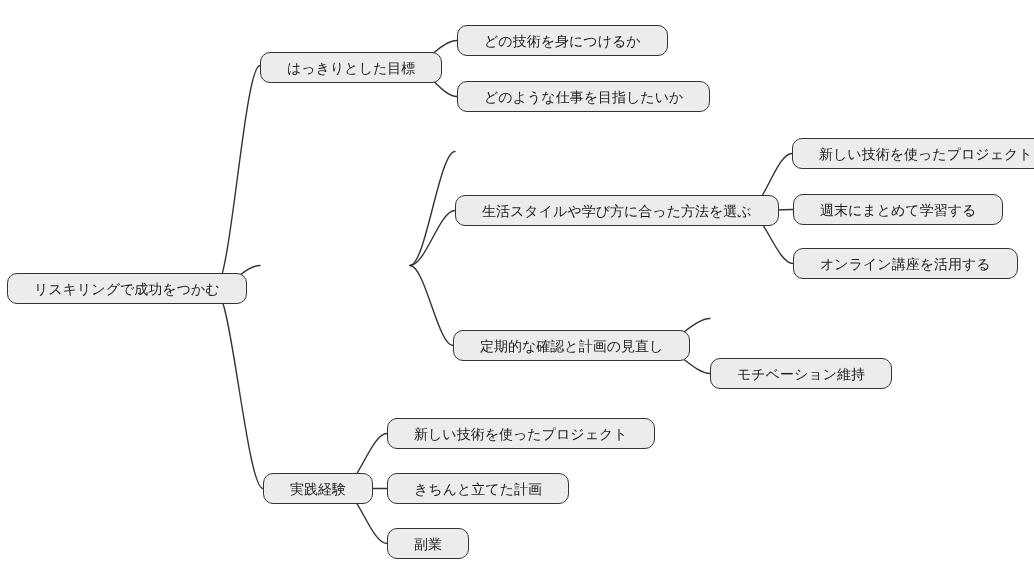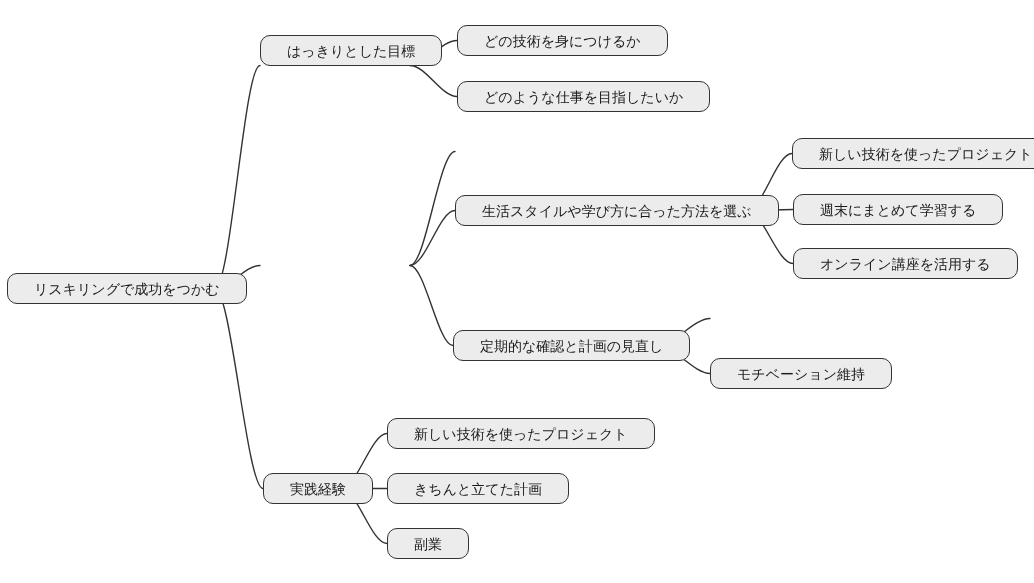--- a/index.html
+++ b/index.html
@@ -66,21 +66,21 @@
       <path d="M 747 210.5 C 763 210.5, 777 263.5, 793 263.5"></path>
       <path d="M 658 345.5 C 674 345.5, 694 318.5, 710 318.5"></path>
       <path d="M 658 345.5 C 674 345.5, 694 373.5, 710 373.5"></path>
       <path d="M 341 488.5 C 357 488.5, 371 433.5, 387 433.5"></path>
       <path d="M 341 488.5 C 357 488.5, 371 488.5, 387 488.5"></path>
       <path d="M 341 488.5 C 357 488.5, 371 543.5, 387 543.5"></path>
     </svg>
 
   <div class="node" style="left:7px; top:273px">リスキリングで成功をつかむ</div>
 
-  <div class="node" style="left:260px; top:35px">はっきりとした目標</div>
+  <div class="node" style="left:260px; top:52px">はっきりとした目標</div>
 
 
   <div class="node" style="left:263px; top:473px">実践経験</div>
 
   <div class="node" style="left:457px; top:25px">どの技術を身につけるか</div>
 
   <div class="node" style="left:457px; top:81px">どのような仕事を目指したいか</div>
 
 
   <div class="node" style="left:455px; top:195px">生活スタイルや学び方に合った方法を選ぶ</div>

